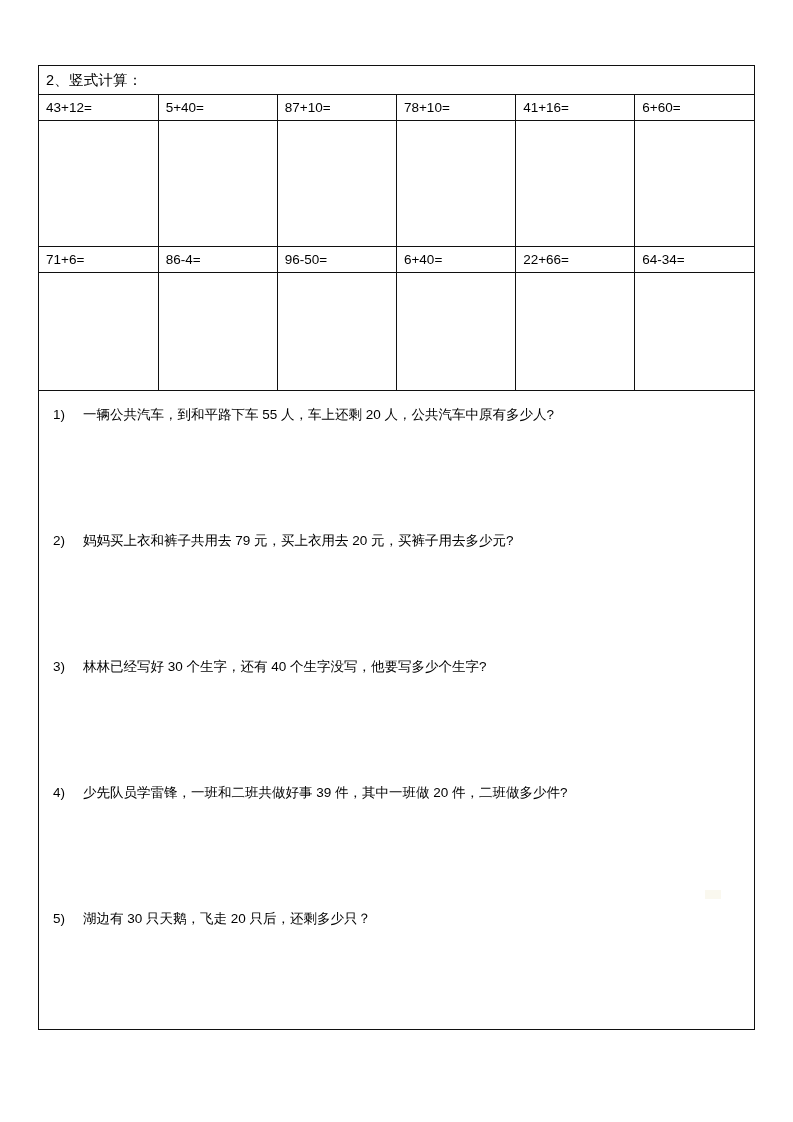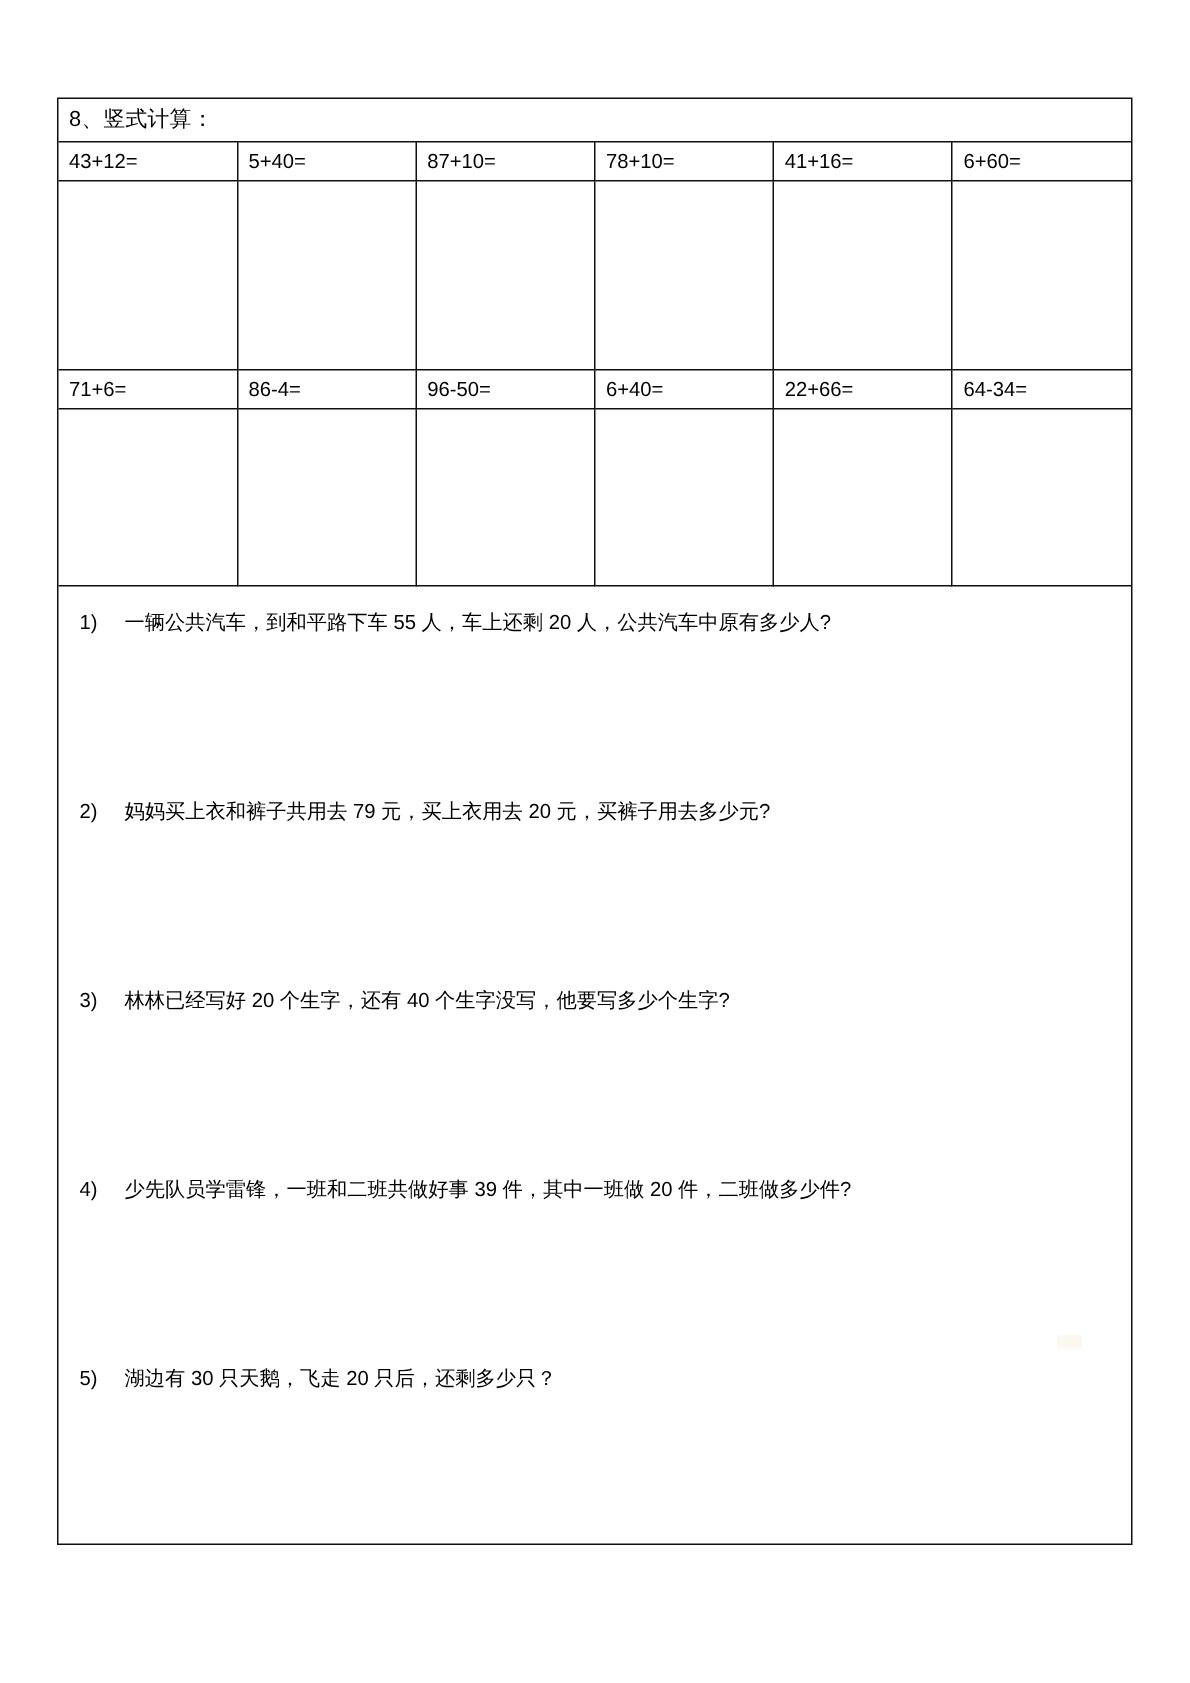--- a/index.html
+++ b/index.html
@@ -103,21 +103,21 @@
 </style>
 </head>
 <body>
 
 <div class="sheet">
 
   <table class="tbl">
     <tbody>
 
       <tr>
-        <td class="section-head" colspan="6">8、竖式计算：</td>
+        <td class="section-head" colspan="6">2、竖式计算：</td>
       </tr>
 
       <tr>
         <td class="prob-cell">43+12=</td>
         <td class="prob-cell">5+40=</td>
         <td class="prob-cell">87+10=</td>
         <td class="prob-cell">78+10=</td>
         <td class="prob-cell">41+16=</td>
         <td class="prob-cell">6+60=</td>
       </tr>
@@ -158,21 +158,21 @@
             <span class="wi-text">一辆公共汽车，到和平路下车 55 人，车上还剩 20 人，公共汽车中原有多少人?</span>
           </div>
 
           <div class="word-item">
             <span class="wi-num">2)</span>
             <span class="wi-text">妈妈买上衣和裤子共用去 79 元，买上衣用去 20 元，买裤子用去多少元?</span>
           </div>
 
           <div class="word-item">
             <span class="wi-num">3)</span>
-            <span class="wi-text">林林已经写好 20 个生字，还有 40 个生字没写，他要写多少个生字?</span>
+            <span class="wi-text">林林已经写好 30 个生字，还有 40 个生字没写，他要写多少个生字?</span>
           </div>
 
           <div class="word-item">
             <span class="wi-num">4)</span>
             <span class="wi-text">少先队员学雷锋，一班和二班共做好事 39 件，其中一班做 20 件，二班做多少件?</span>
           </div>
 
           <div class="word-item">
             <span class="wi-num">5)</span>
             <span class="wi-text">湖边有 30 只天鹅，飞走 20 只后，还剩多少只？</span>

